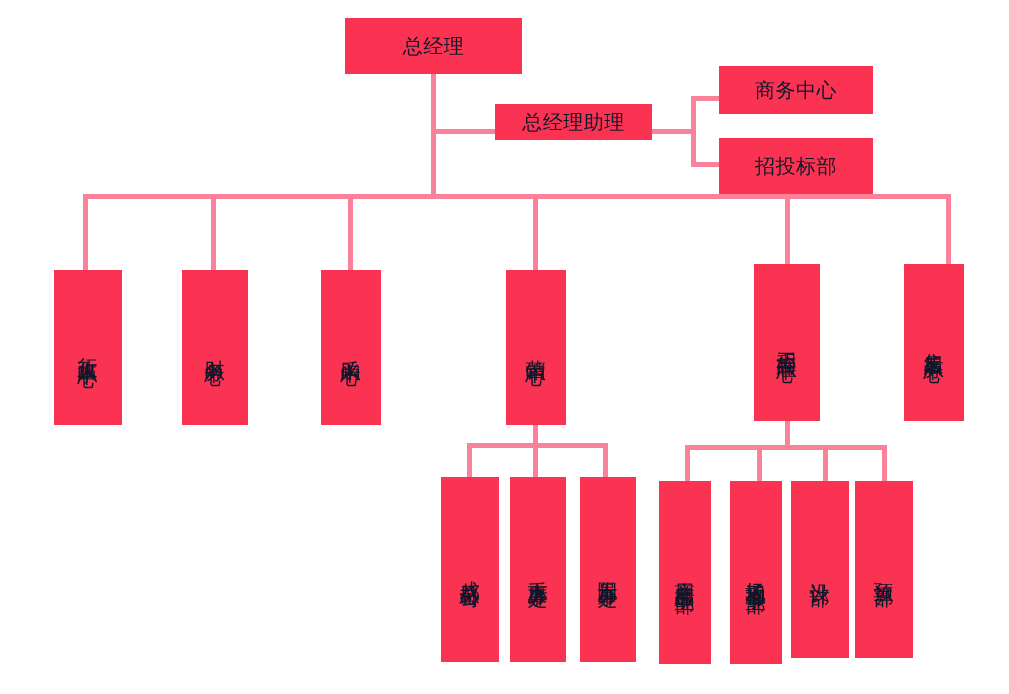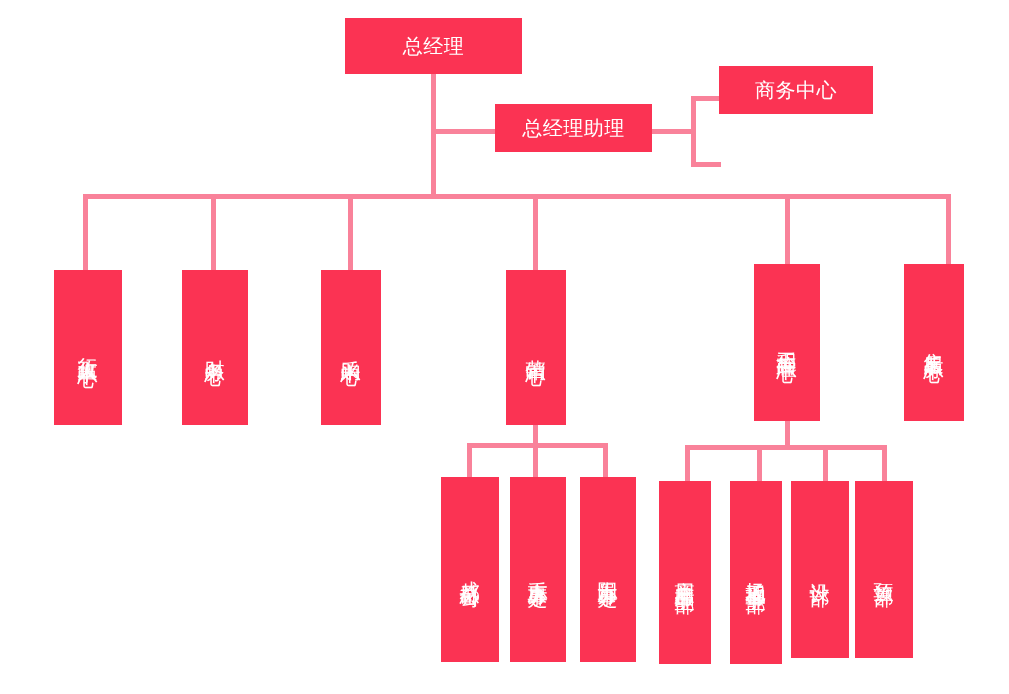--- a/index.html
+++ b/index.html
@@ -14,21 +14,21 @@
   #chart-root {
     position: relative;
     width: 1009px;
     height: 694px;
     background: #ffffff;
     overflow: hidden;
   }
   .node {
     position: absolute;
     background: #fb3353;
-    color: #ffffff;
+    color: #0f172a;
     display: flex;
     align-items: center;
     justify-content: center;
     box-sizing: border-box;
     line-height: 1.12;
     letter-spacing: 0.5px;
     text-align: center;
     user-select: none;
   }
   .node.horiz {
@@ -91,28 +91,31 @@
   <div class="conn" style="left:685px; top:445px; width:202px; height:5px;"></div>
   <div class="conn" style="left:685px; top:445px; width:5px; height:36px;"></div>
   <div class="conn" style="left:757px; top:445px; width:5px; height:36px;"></div>
   <div class="conn" style="left:823px; top:445px; width:5px; height:36px;"></div>
   <div class="conn" style="left:882px; top:445px; width:5px; height:36px;"></div>
 
   <div class="node horiz" style="left:345px; top:18px; width:177px; height:56px;">
     <span class="node-label">总经理</span>
   </div>
 
-  <div class="node horiz" style="left:495px; top:104px; width:157px; height:48px;">
+  <div class="node horiz" style="left:495px; top:104px; width:157px; height:36px;">
     <span class="node-label">总经理助理</span>
   </div>
 
   <div class="node horiz" style="left:719px; top:66px; width:154px; height:48px;">
     <span class="node-label">商务中心</span>
   </div>
 
+  <div class="node horiz" style="left:719px; top:138px; width:154px; height:56px;">
+    <span class="node-label">招投标部</span>
+  </div>
 
   <div class="node vert" style="left:54px; top:270px; width:68px; height:155px;">
     <span class="node-label">行政人事中心</span>
   </div>
 
   <div class="node vert" style="left:182px; top:270px; width:66px; height:155px;">
     <span class="node-label">财务中心</span>
   </div>
 
   <div class="node vert" style="left:321px; top:270px; width:60px; height:155px;">

